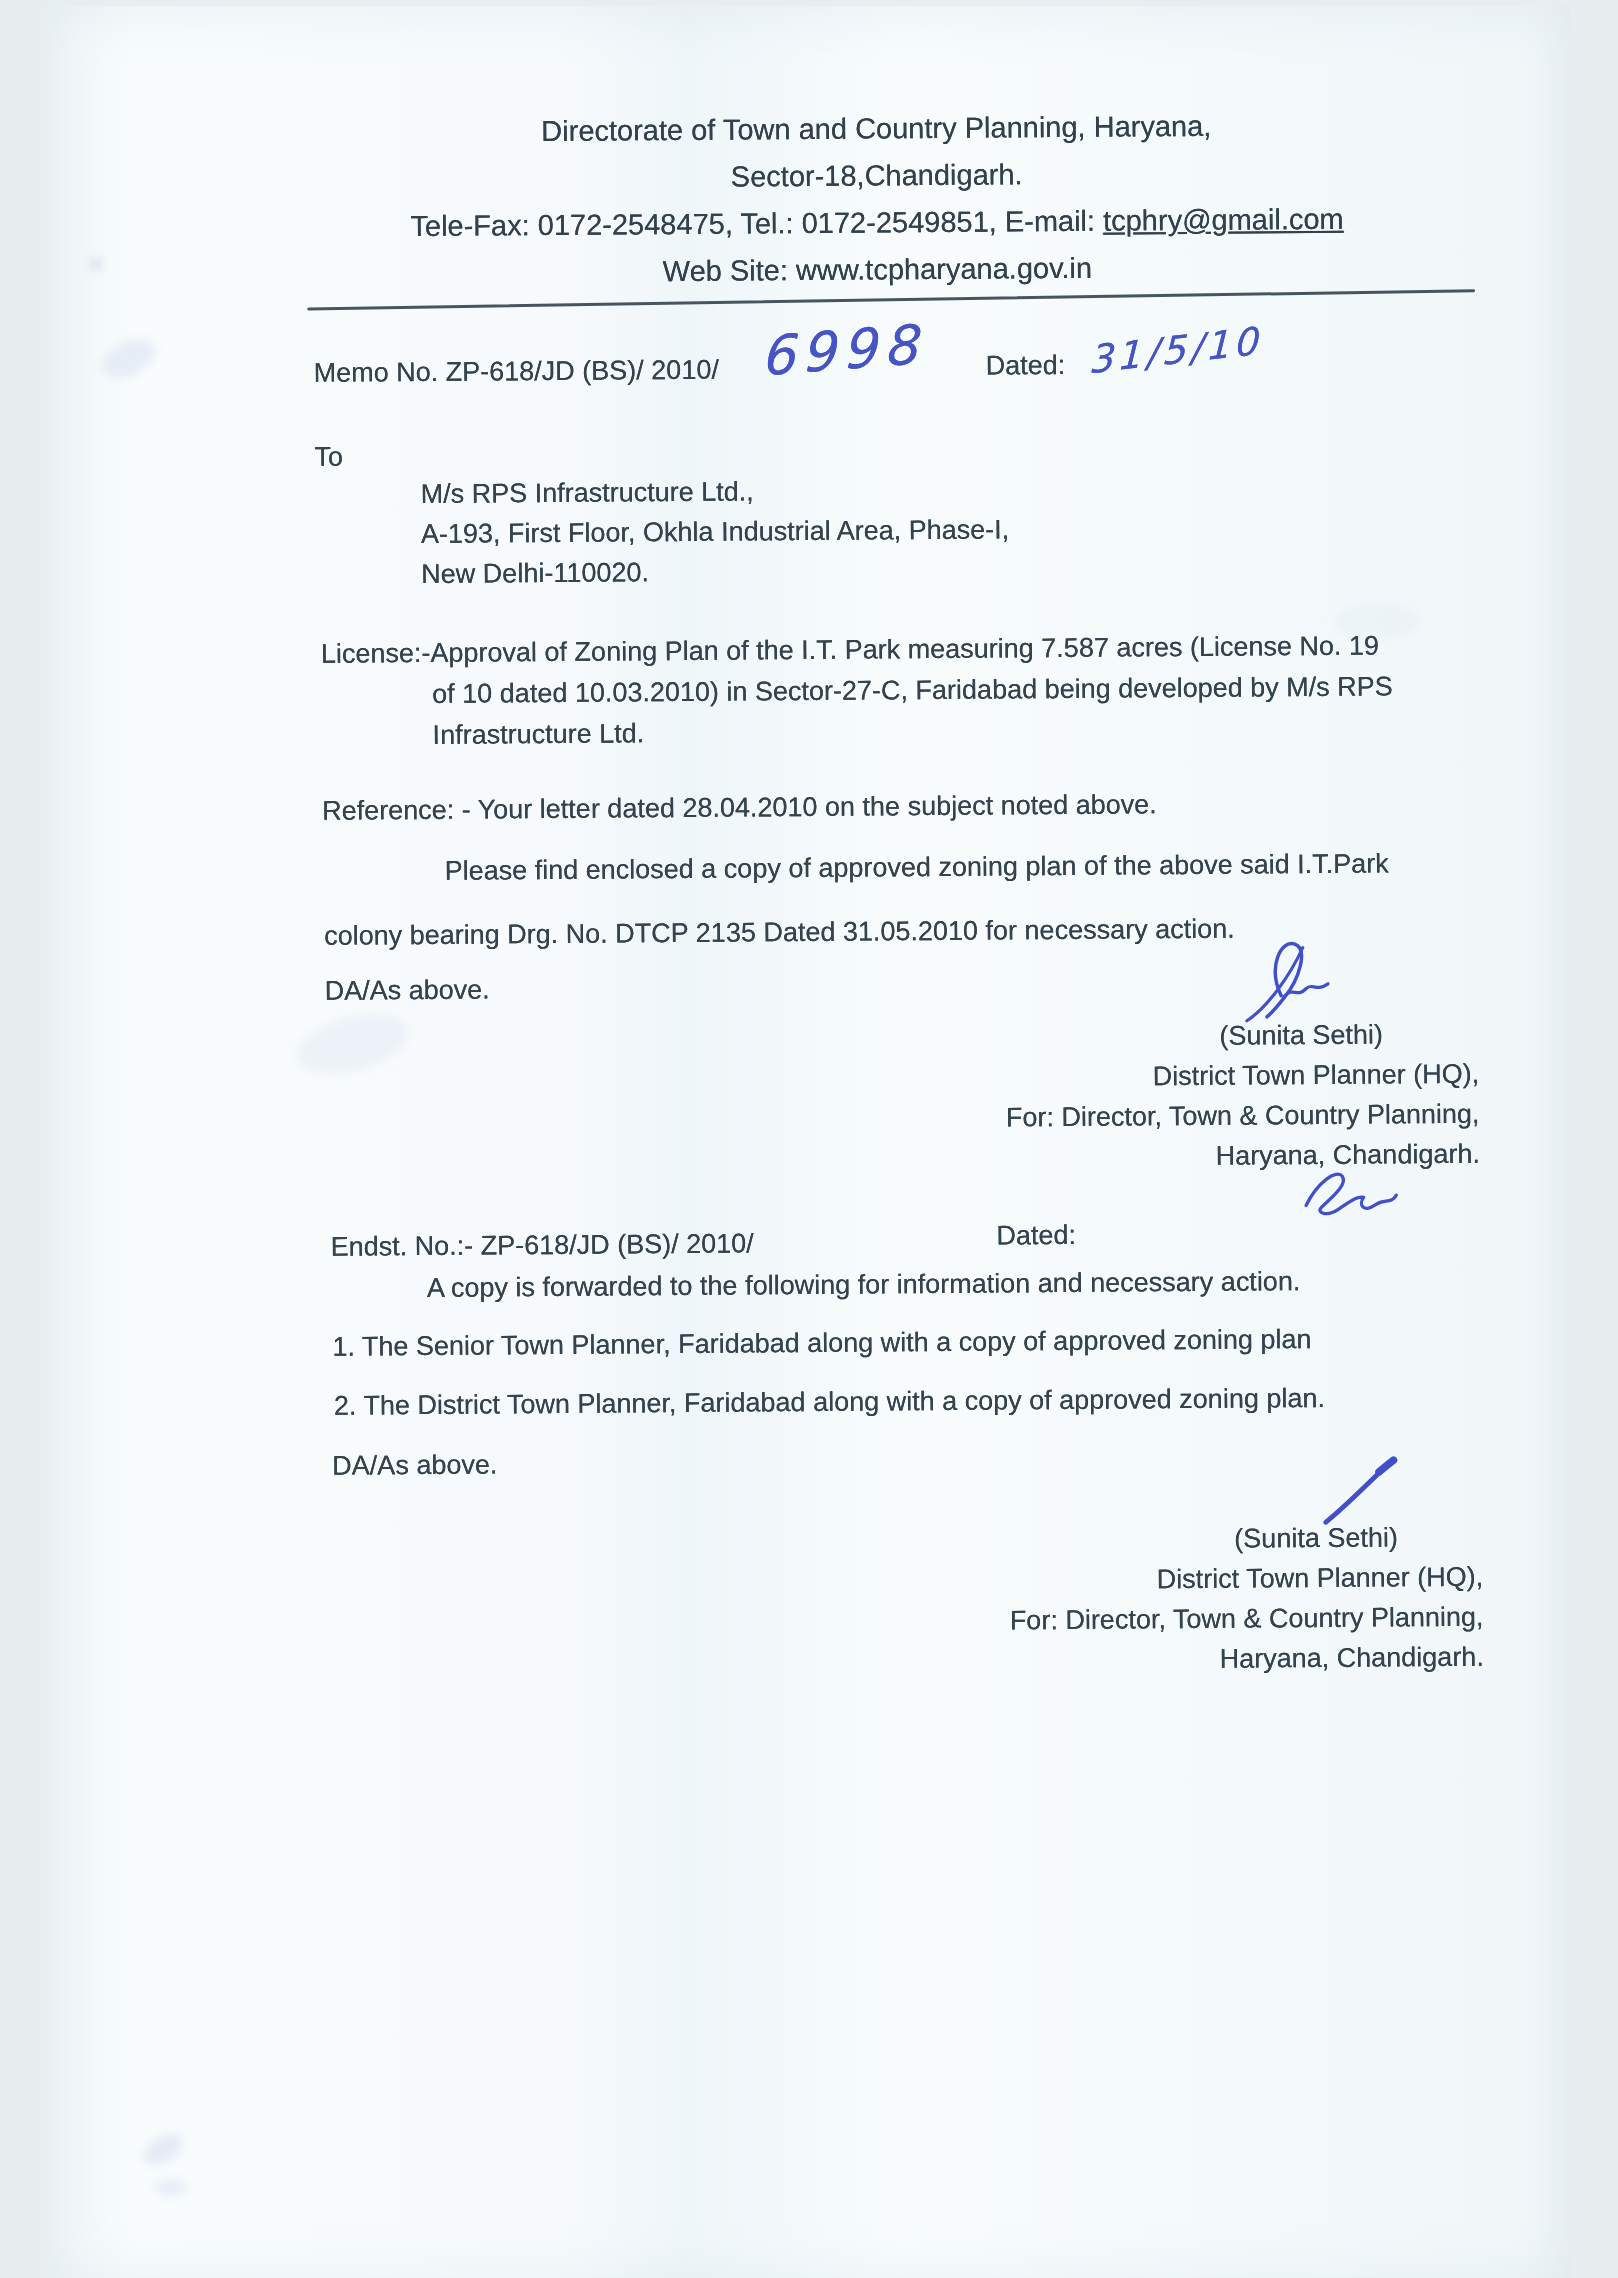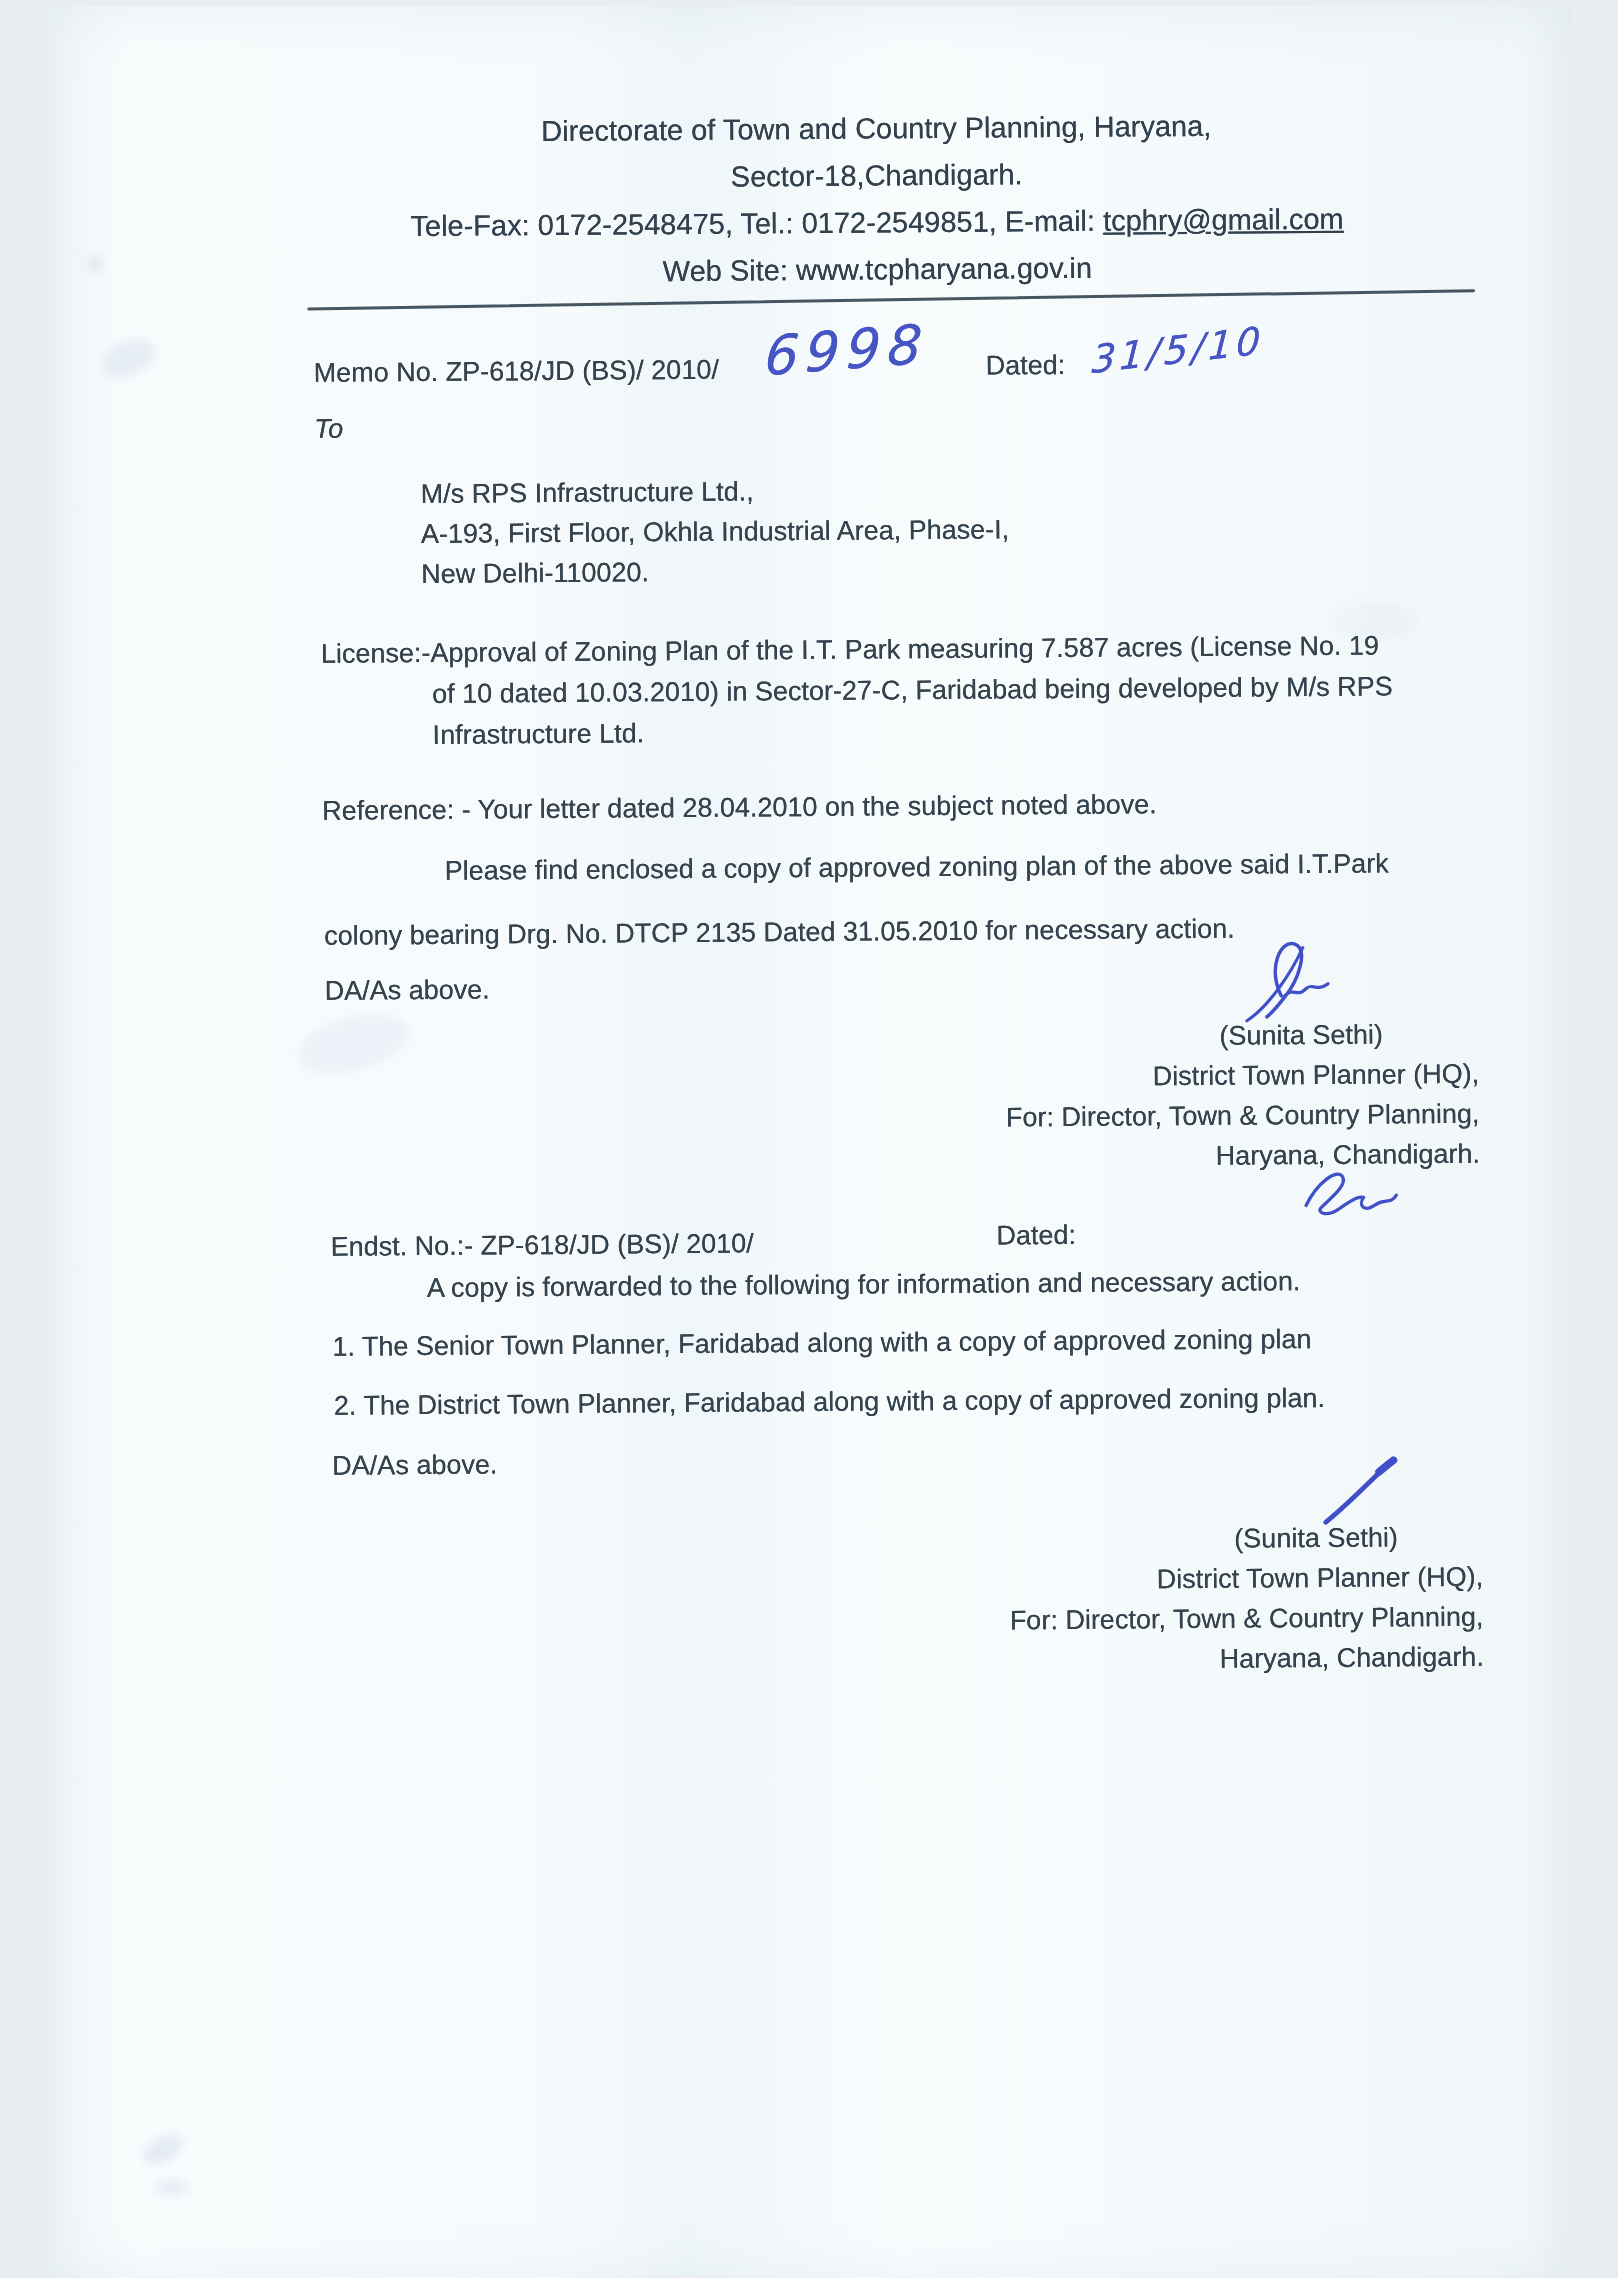--- a/index.html
+++ b/index.html
@@ -31,21 +31,21 @@
     background:#46555f;transform:rotate(-0.45deg);border-radius:1.9px;}
   
   .memo-label{left:271px;top:348px;}
   .memo-dated{left:943px;top:346px;}
   .hw{font-family:"DejaVu Sans",sans-serif;font-style:italic;color:#4754c4;
     text-shadow:0 0 0.5px #4754c4;}
   .hw-number{left:722px;top:313px;font-size:54px;letter-spacing:6.7px;
     transform:rotate(-4deg) skewX(-8deg);}
   .hw-date{left:1049px;top:325px;font-size:38px;letter-spacing:3.8px;
     transform:rotate(-6deg) skewX(-10deg);}
-  .to-label{left:271px;top:404px;font-style:italic;}
+  .to-label{left:271px;top:432px;}
   .address{left:377px;top:465px;line-height:40px;}
   
   .subject{left:276px;top:624px;line-height:41px;}
   .subject .cont{margin-left:111px;}
   .reference{left:276px;top:786px;}
   .para1{left:398px;top:847px;}
   .para2{left:277px;top:911px;}
   .da1{left:277px;top:966px;}
   
   .sigblock{left:855px;width:576px;text-align:right;line-height:40px;}

